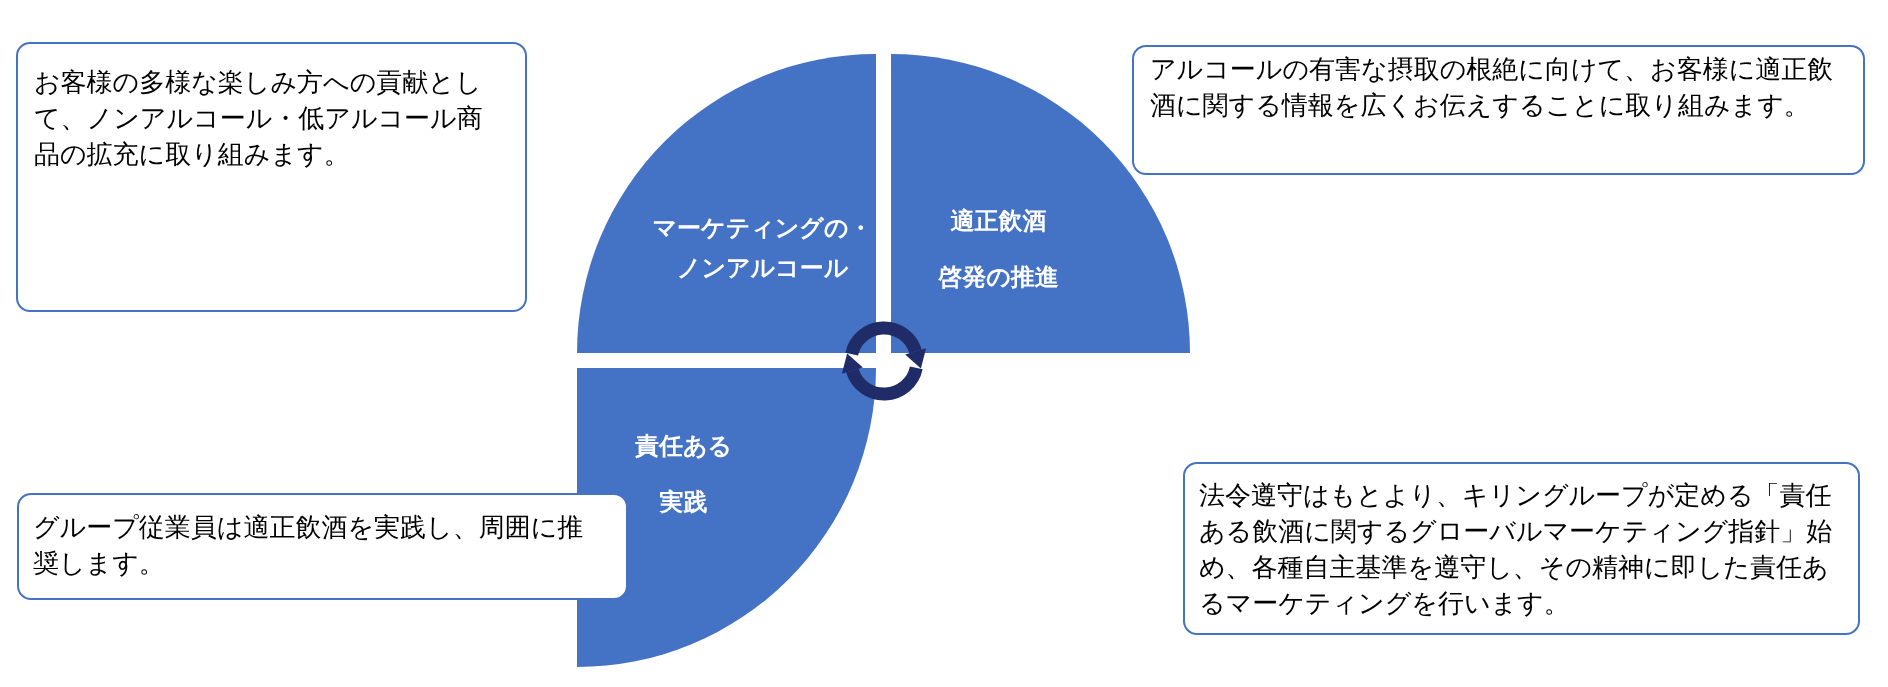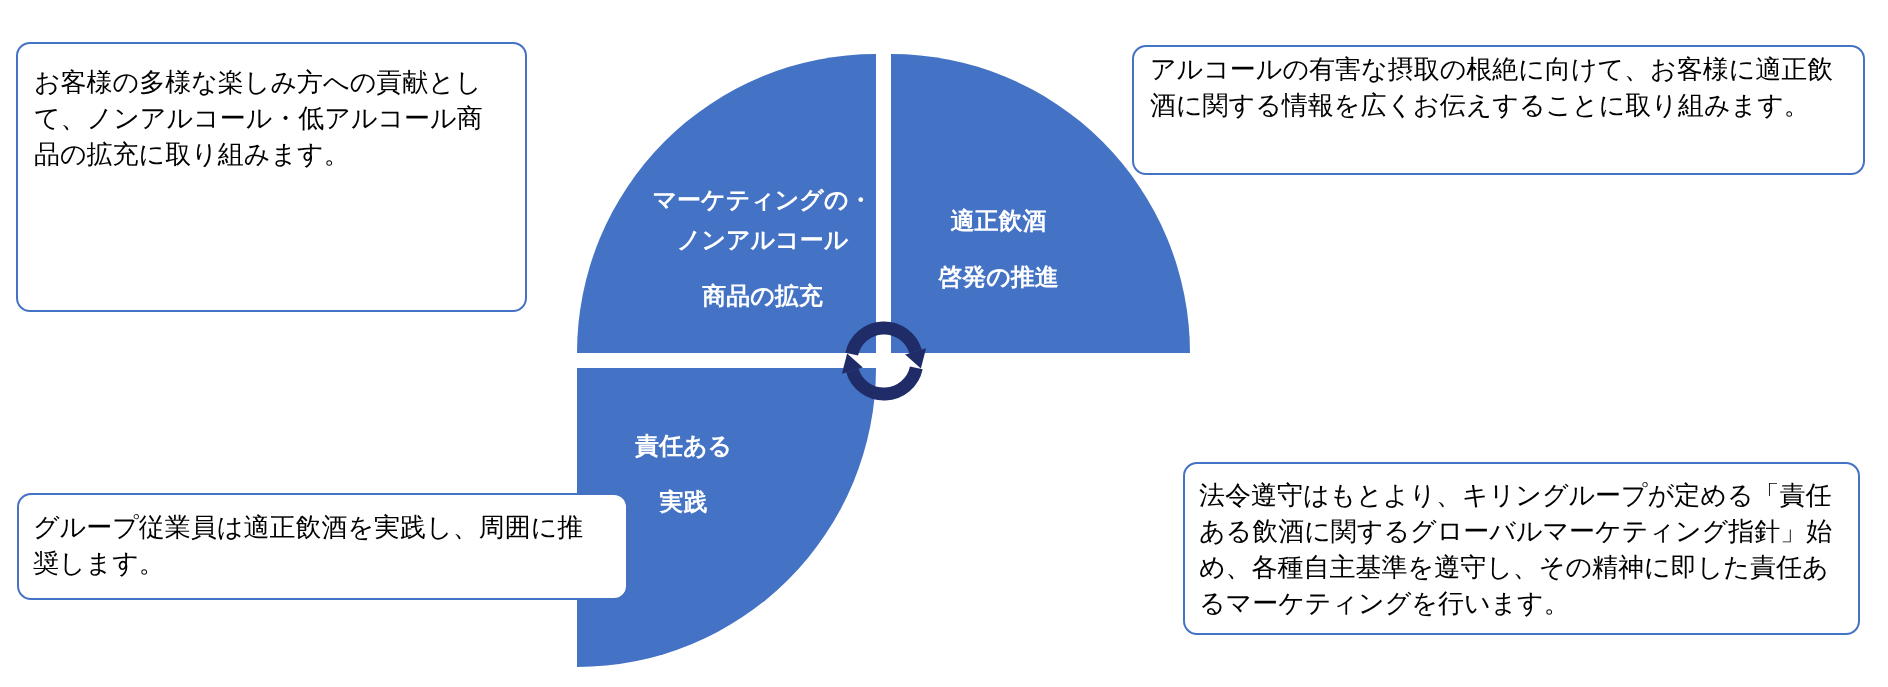--- a/index.html
+++ b/index.html
@@ -71,23 +71,20 @@
 
 <div class="canvas">
 
   <div class="cycle">
     <div class="quarter q-tl">
       <div class="q-text t-tl">
         <div class="para">
           <div>マーケティングの・</div>
           <div>ノンアルコール</div>
         </div>
-        <div class="para">
-          <div>商品の拡充</div>
-        </div>
       </div>
     </div>
 
     <div class="quarter q-tr">
       <div class="q-text t-tr">
         <div class="para">
           <div>適正飲酒</div>
         </div>
         <div class="para">
           <div>啓発の推進</div>

